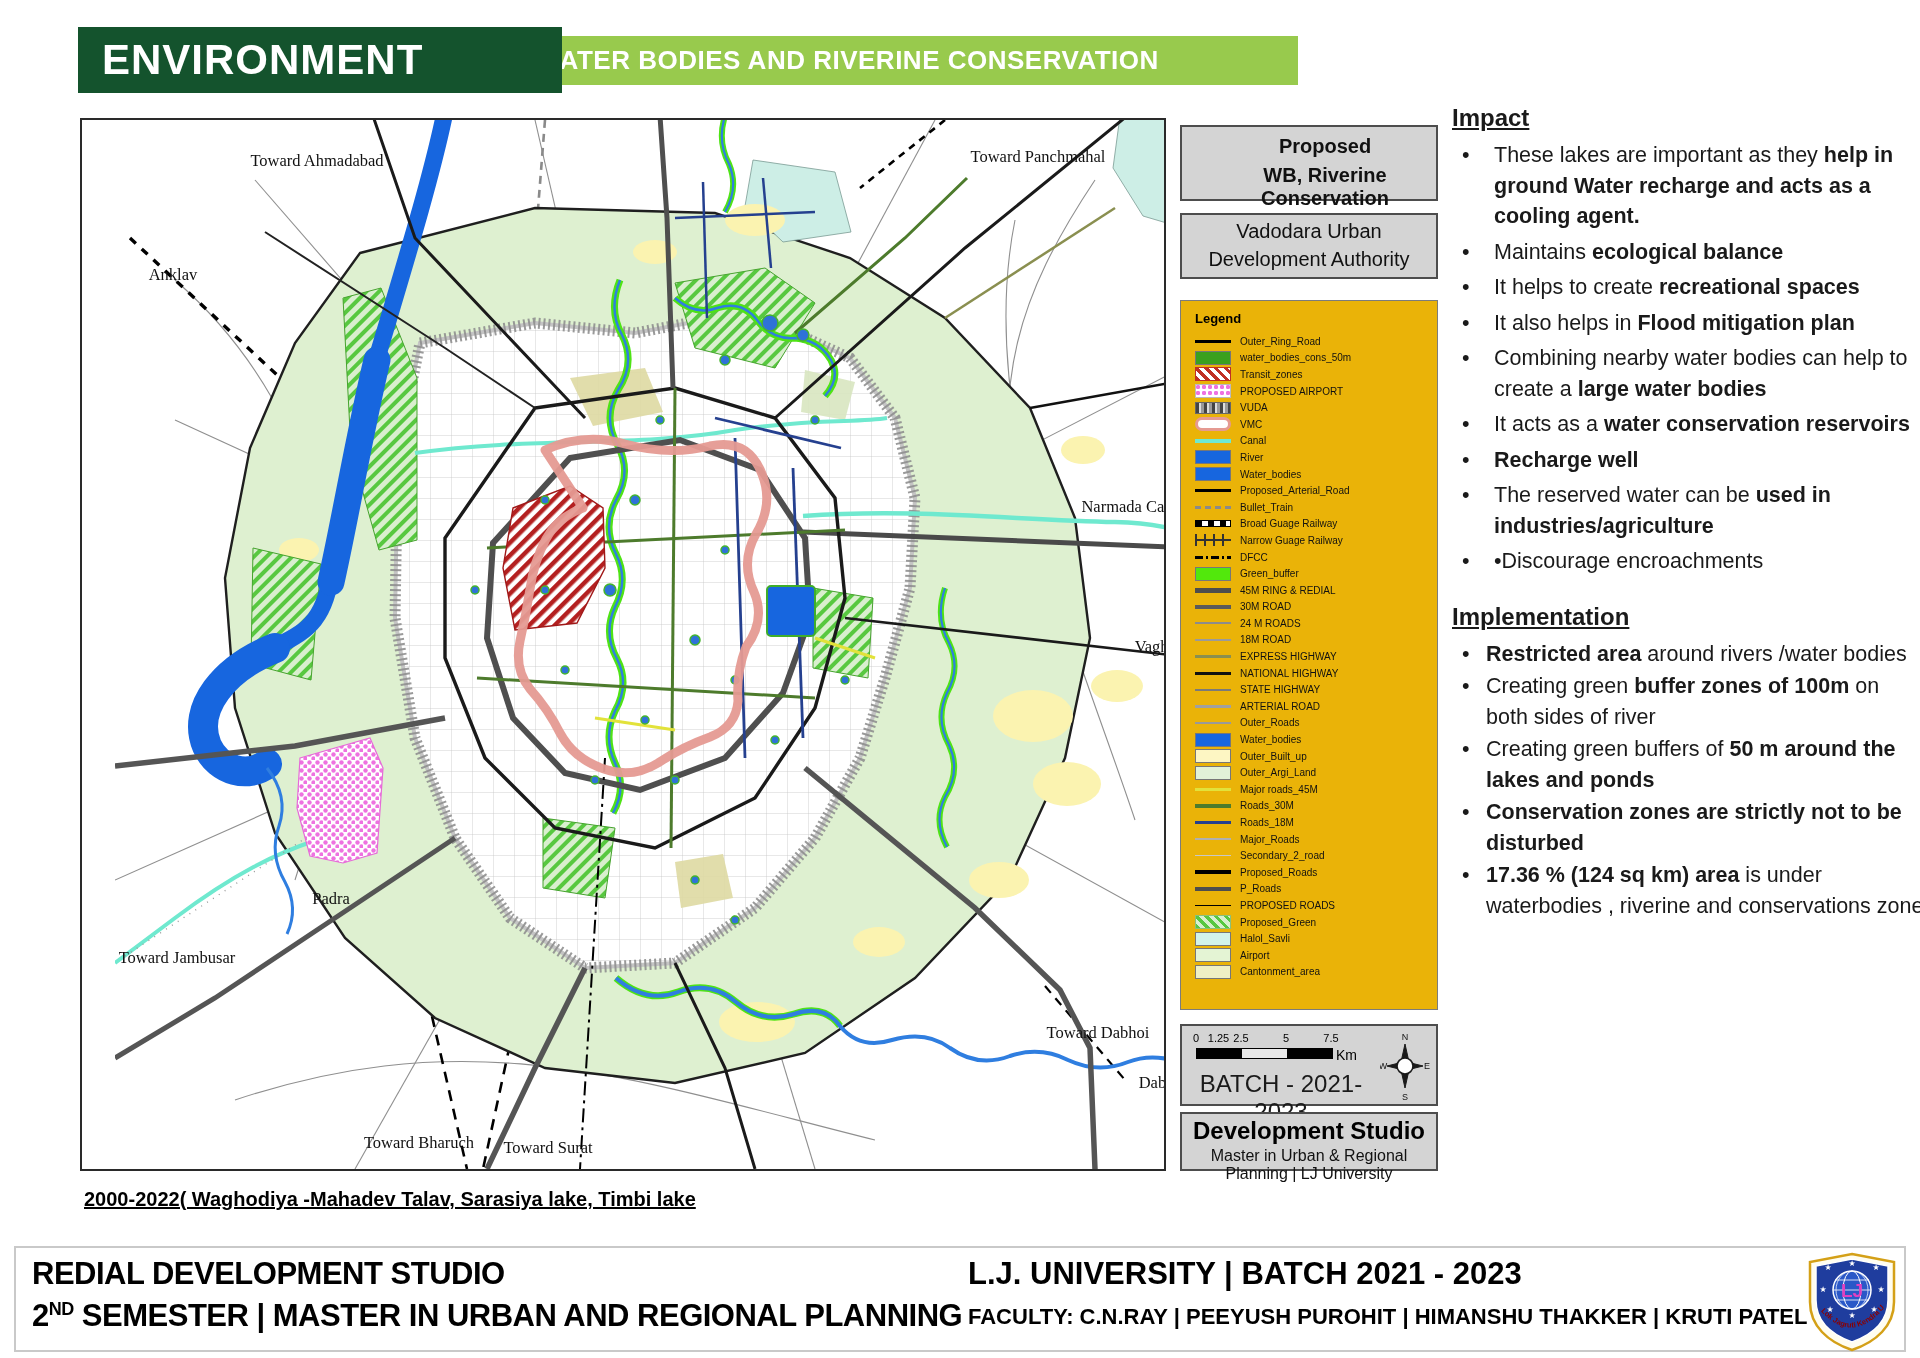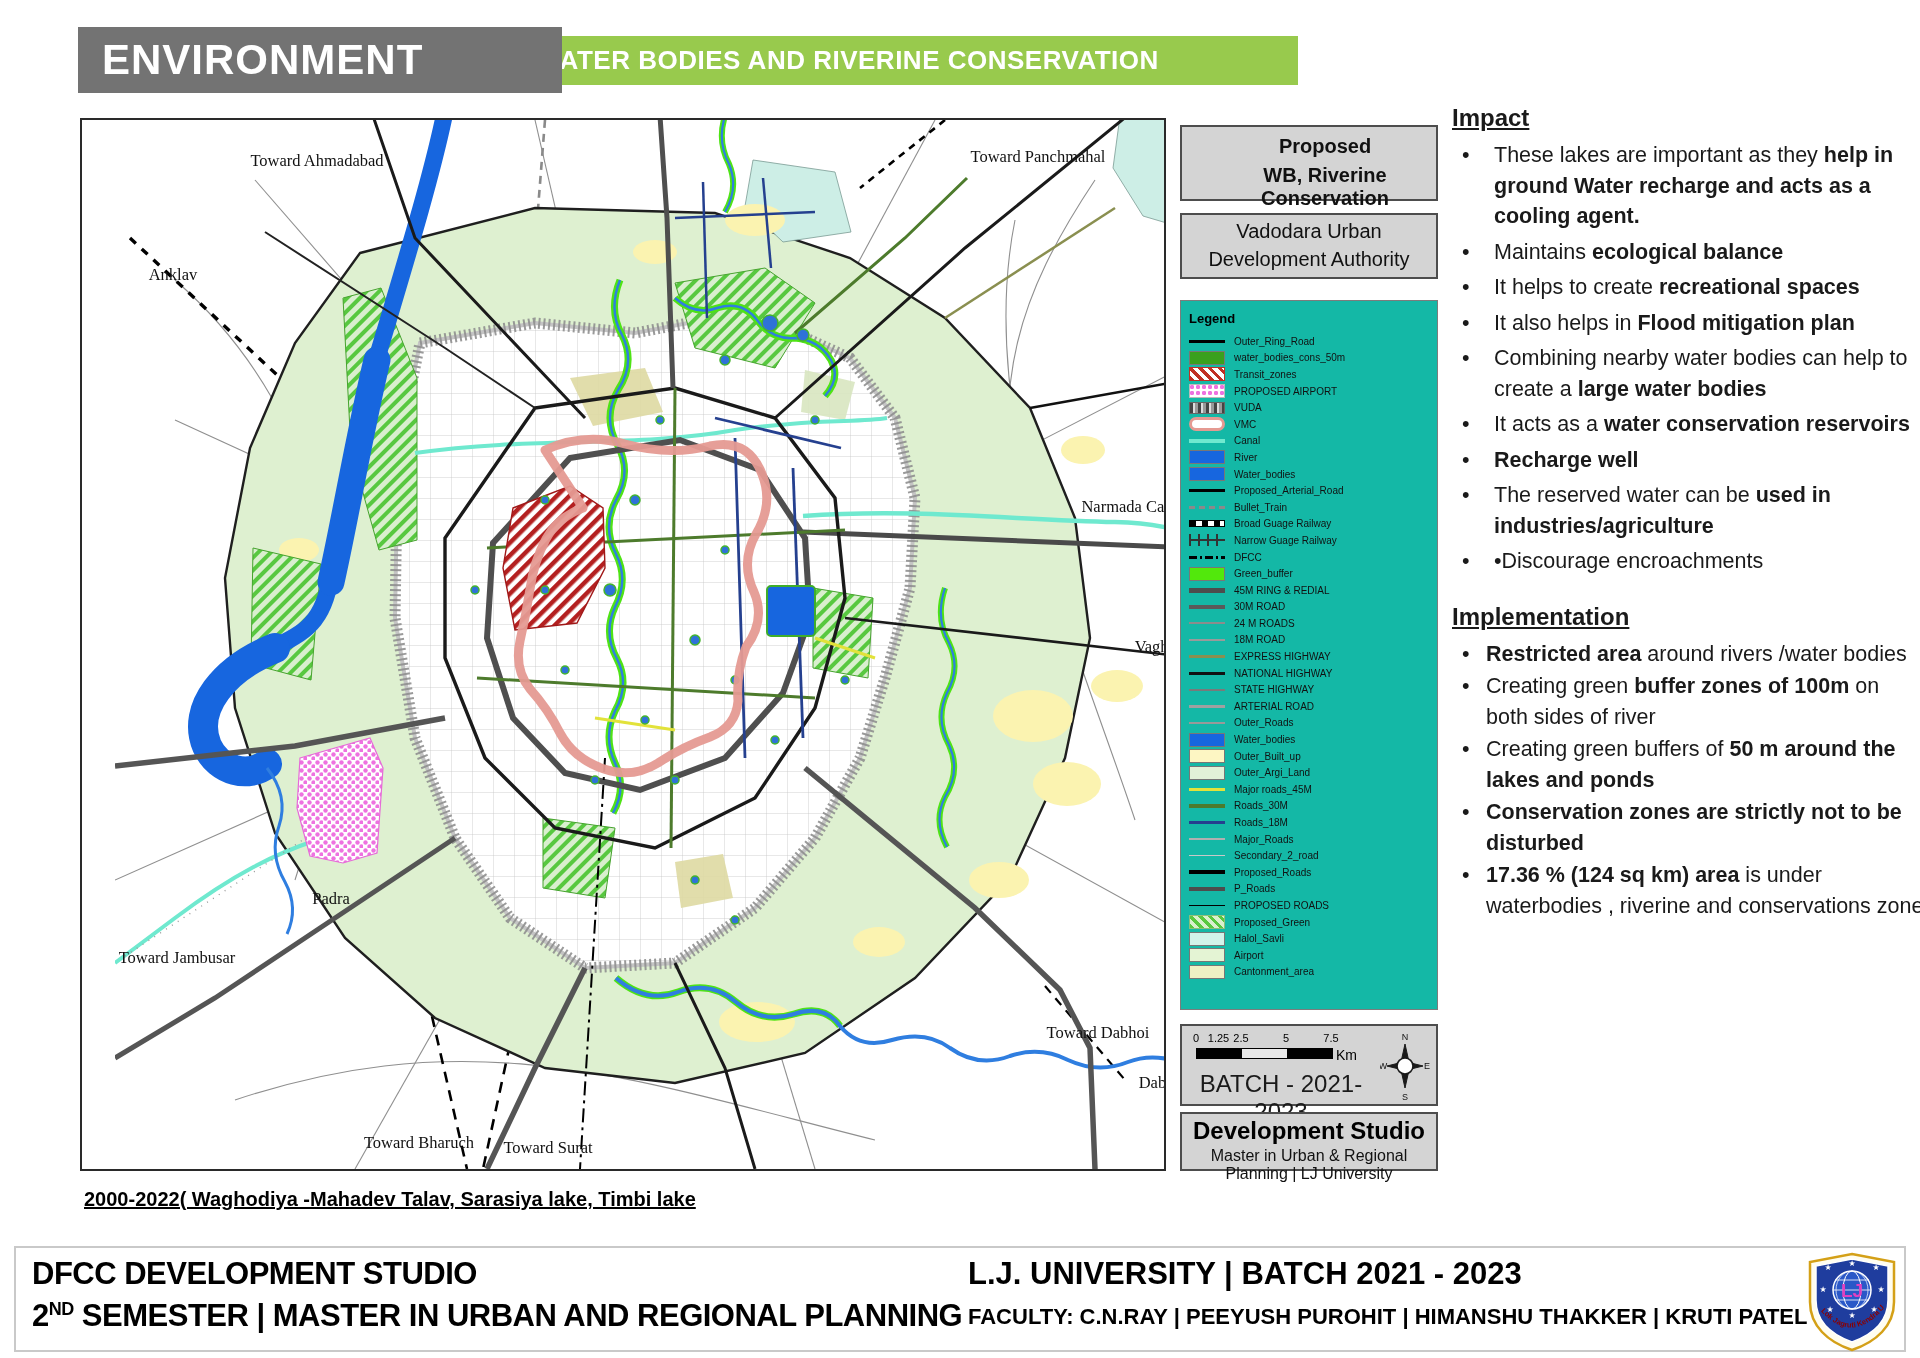--- a/index.html
+++ b/index.html
@@ -9,21 +9,21 @@
   .sub-bar{position:absolute;left:516px;top:36px;width:782px;height:49px;display:flex;align-items:center;padding-left:20px;box-sizing:border-box;color:#fff;font-size:26px;font-weight:bold;letter-spacing:.5px;z-index:-1;}
   
   .map-frame{position:absolute;left:80px;top:118px;width:1086px;height:1053px;border:2px solid #2a2a2a;background:#fff;overflow:hidden;box-sizing:border-box;padding-left:33px;}
   .map-frame svg{display:block;}
   .map-caption{position:absolute;left:84px;top:1188px;font-size:20px;font-weight:bold;text-decoration:underline;color:#000;}
   
   .sbox{position:absolute;left:1180px;width:258px;background:#d4d4d4;border:2px solid #4d4d4d;box-sizing:border-box;text-align:center;color:#111;}
   .sbox .l1{font-weight:bold;font-size:20px;margin-top:8px;}
   .sbox .l2{font-weight:bold;font-size:20px;margin-top:6px;}
   .sbox.reg .l1,.sbox.reg .l2{font-weight:normal;font-size:20px;margin-top:5px;}
-  .legend-box{position:absolute;left:1180px;top:300px;width:258px;height:710px;background:#14b8a6;border:1.5px solid #7c7c7c;box-sizing:border-box;padding:10px 0 0 8px;}
+  .legend-box{position:absolute;left:1180px;top:300px;width:258px;height:710px;background:#eab308;border:1.5px solid #7c7c7c;box-sizing:border-box;padding:10px 0 0 14px;}
   .legend-title{font-weight:bold;font-size:13px;color:#000;margin-bottom:7px;}
   .legend-row{display:flex;align-items:center;height:16.6px;}
   .sw{width:36px;height:14px;flex:0 0 36px;margin-right:9px;display:flex;align-items:center;box-sizing:border-box;}
   .sw .bar{width:100%;}
   .legend-label{font-size:10px;color:#111;white-space:nowrap;}
   .scale-box{position:absolute;left:1180px;top:1024px;width:258px;height:82px;background:#d4d4d4;border:2px solid #4d4d4d;box-sizing:border-box;}
   .tick{position:absolute;top:6px;font-size:11px;color:#000;transform:translateX(-50%);}
   .sbar{position:absolute;left:14px;top:22px;height:9px;border:1px solid #000;display:flex;}
   .sbar div{height:100%;}
   .km{position:absolute;top:21px;font-size:14px;color:#000;}
@@ -48,21 +48,21 @@
   .f-left .b{font-size:31px;font-weight:bold;color:#000;margin-top:6px;letter-spacing:-.5px;}
   .f-left sup{font-size:18px;}
   .f-right{position:absolute;left:952px;top:8px;}
   .f-right .a{font-size:31px;font-weight:bold;color:#000;}
   .f-right .b{font-size:22px;font-weight:bold;color:#000;margin-top:12px;}
   .logo{position:absolute;right:4px;top:2px;}
 </style>
 </head>
 <body>
 
-<div class="env-bar" style="background: #737373;">
+<div class="env-bar" style="background: #14532d;">
   <span>ENVIRONMENT</span>
 </div>
 <div class="sub-bar" style="background: rgb(152, 202, 77);">
   <span>WATER BODIES AND RIVERINE CONSERVATION</span>
 </div>
 
 <div class="map-frame">
 <svg id="map-svg" width="1082" height="1049" viewBox="0 0 1082 1049">
   <defs>
     <pattern id="redHatch" patternUnits="userSpaceOnUse" width="9" height="9" patternTransform="rotate(45)">
@@ -535,21 +535,21 @@
         <li><span>Creating green </span><span class="b">buffer zones of 100m</span><span> on both sides of river</span></li>
         <li><span>Creating green buffers of </span><span class="b">50 m around the lakes and ponds</span></li>
         <li><span class="b">Conservation zones are strictly not to be disturbed</span></li>
         <li><span class="b">17.36 % (124 sq km) area</span><span> is under waterbodies , riverine and conservations zone</span></li>
       </ul>
   </div>
 </div>
 
 <div class="footer">
   <div class="f-left">
-    <div class="a">DFCC DEVELOPMENT STUDIO</div>
+    <div class="a">REDIAL DEVELOPMENT STUDIO</div>
     <div class="b"><span>2</span><sup>ND</sup><span> SEMESTER | MASTER IN URBAN AND REGIONAL PLANNING</span></div>
   </div>
   <div class="f-right">
     <div class="a">L.J. UNIVERSITY  |  BATCH 2021 - 2023</div>
     <div class="b">FACULTY: C.N.RAY | PEEYUSH PUROHIT | HIMANSHU THAKKER | KRUTI PATEL</div>
   </div>
   <svg class="logo" width="96" height="102" viewBox="0 0 96 102">
     <path d="M48,4 L90,12 L90,52 C90,76 72,92 48,100 C24,92 6,76 6,52 L6,12 Z" fill="#fffdf0" stroke="#d4a017" stroke-width="2.5"></path>
     <path d="M48,9 L84,16 L84,50 C84,70 70,84 48,92 C26,84 12,70 12,50 L12,16 Z" fill="#1f3d9e" stroke="#fff" stroke-width="1.5"></path>
     <g fill="#fff" font-size="8" text-anchor="middle">

